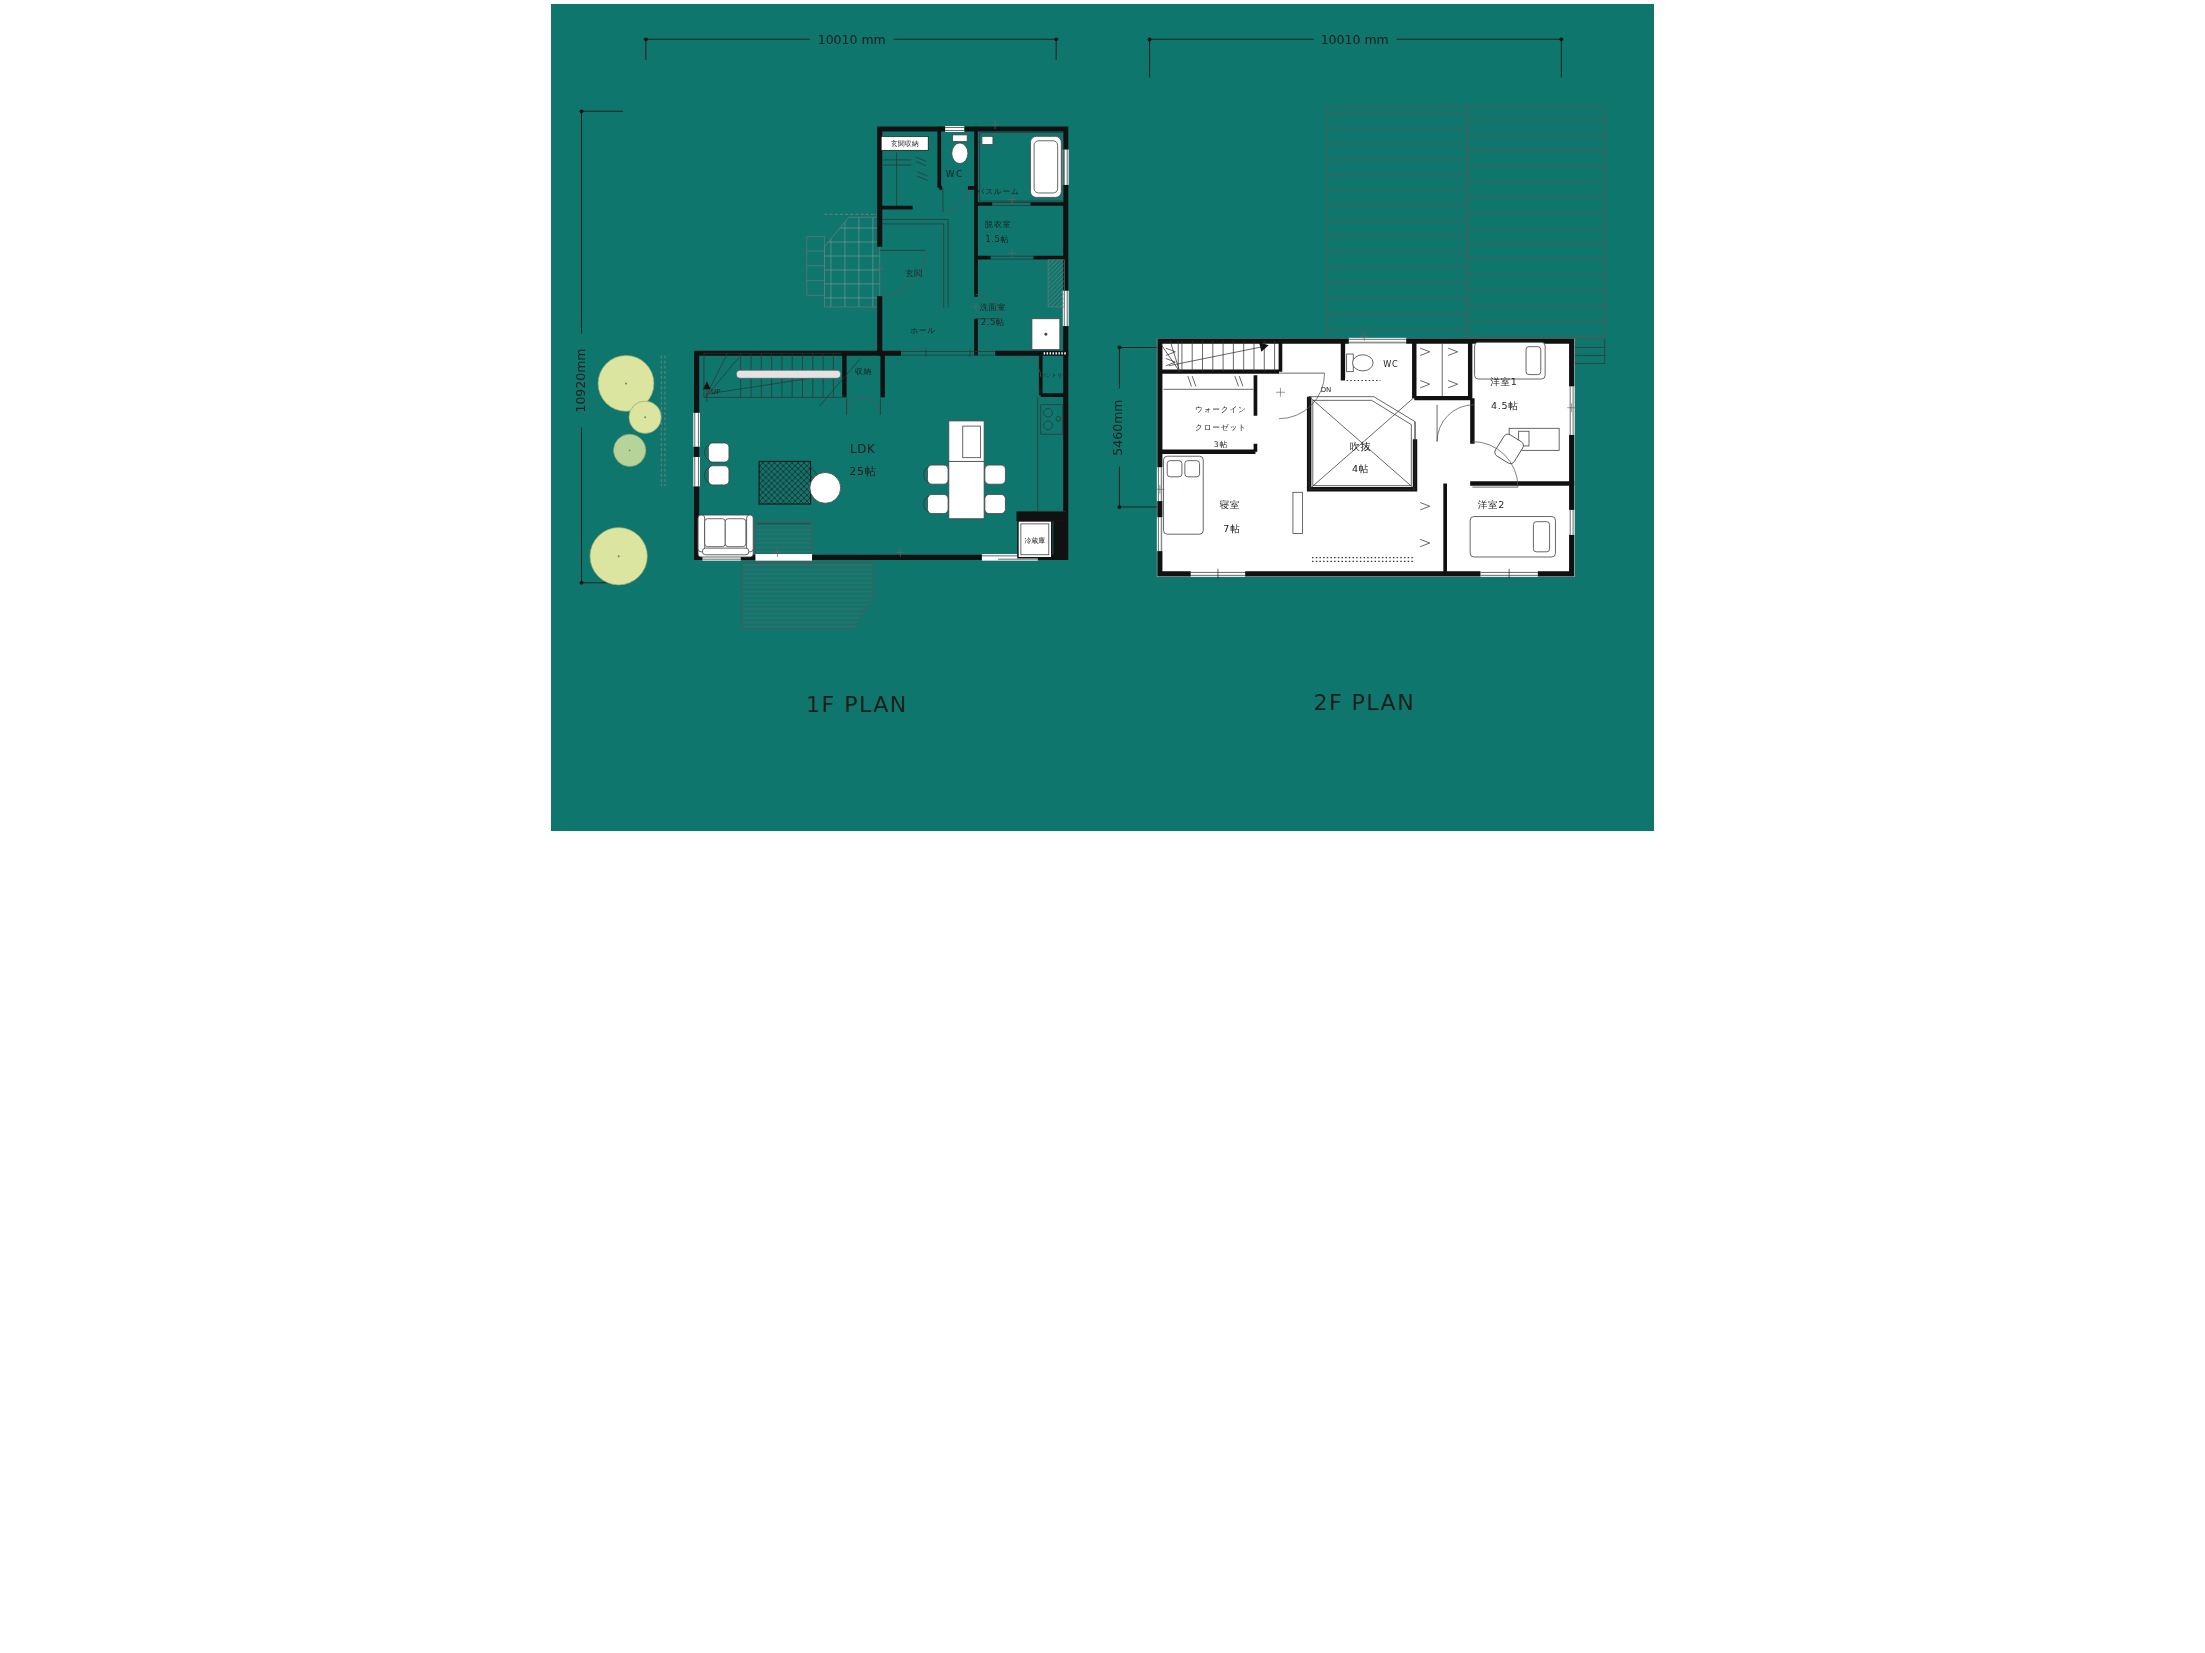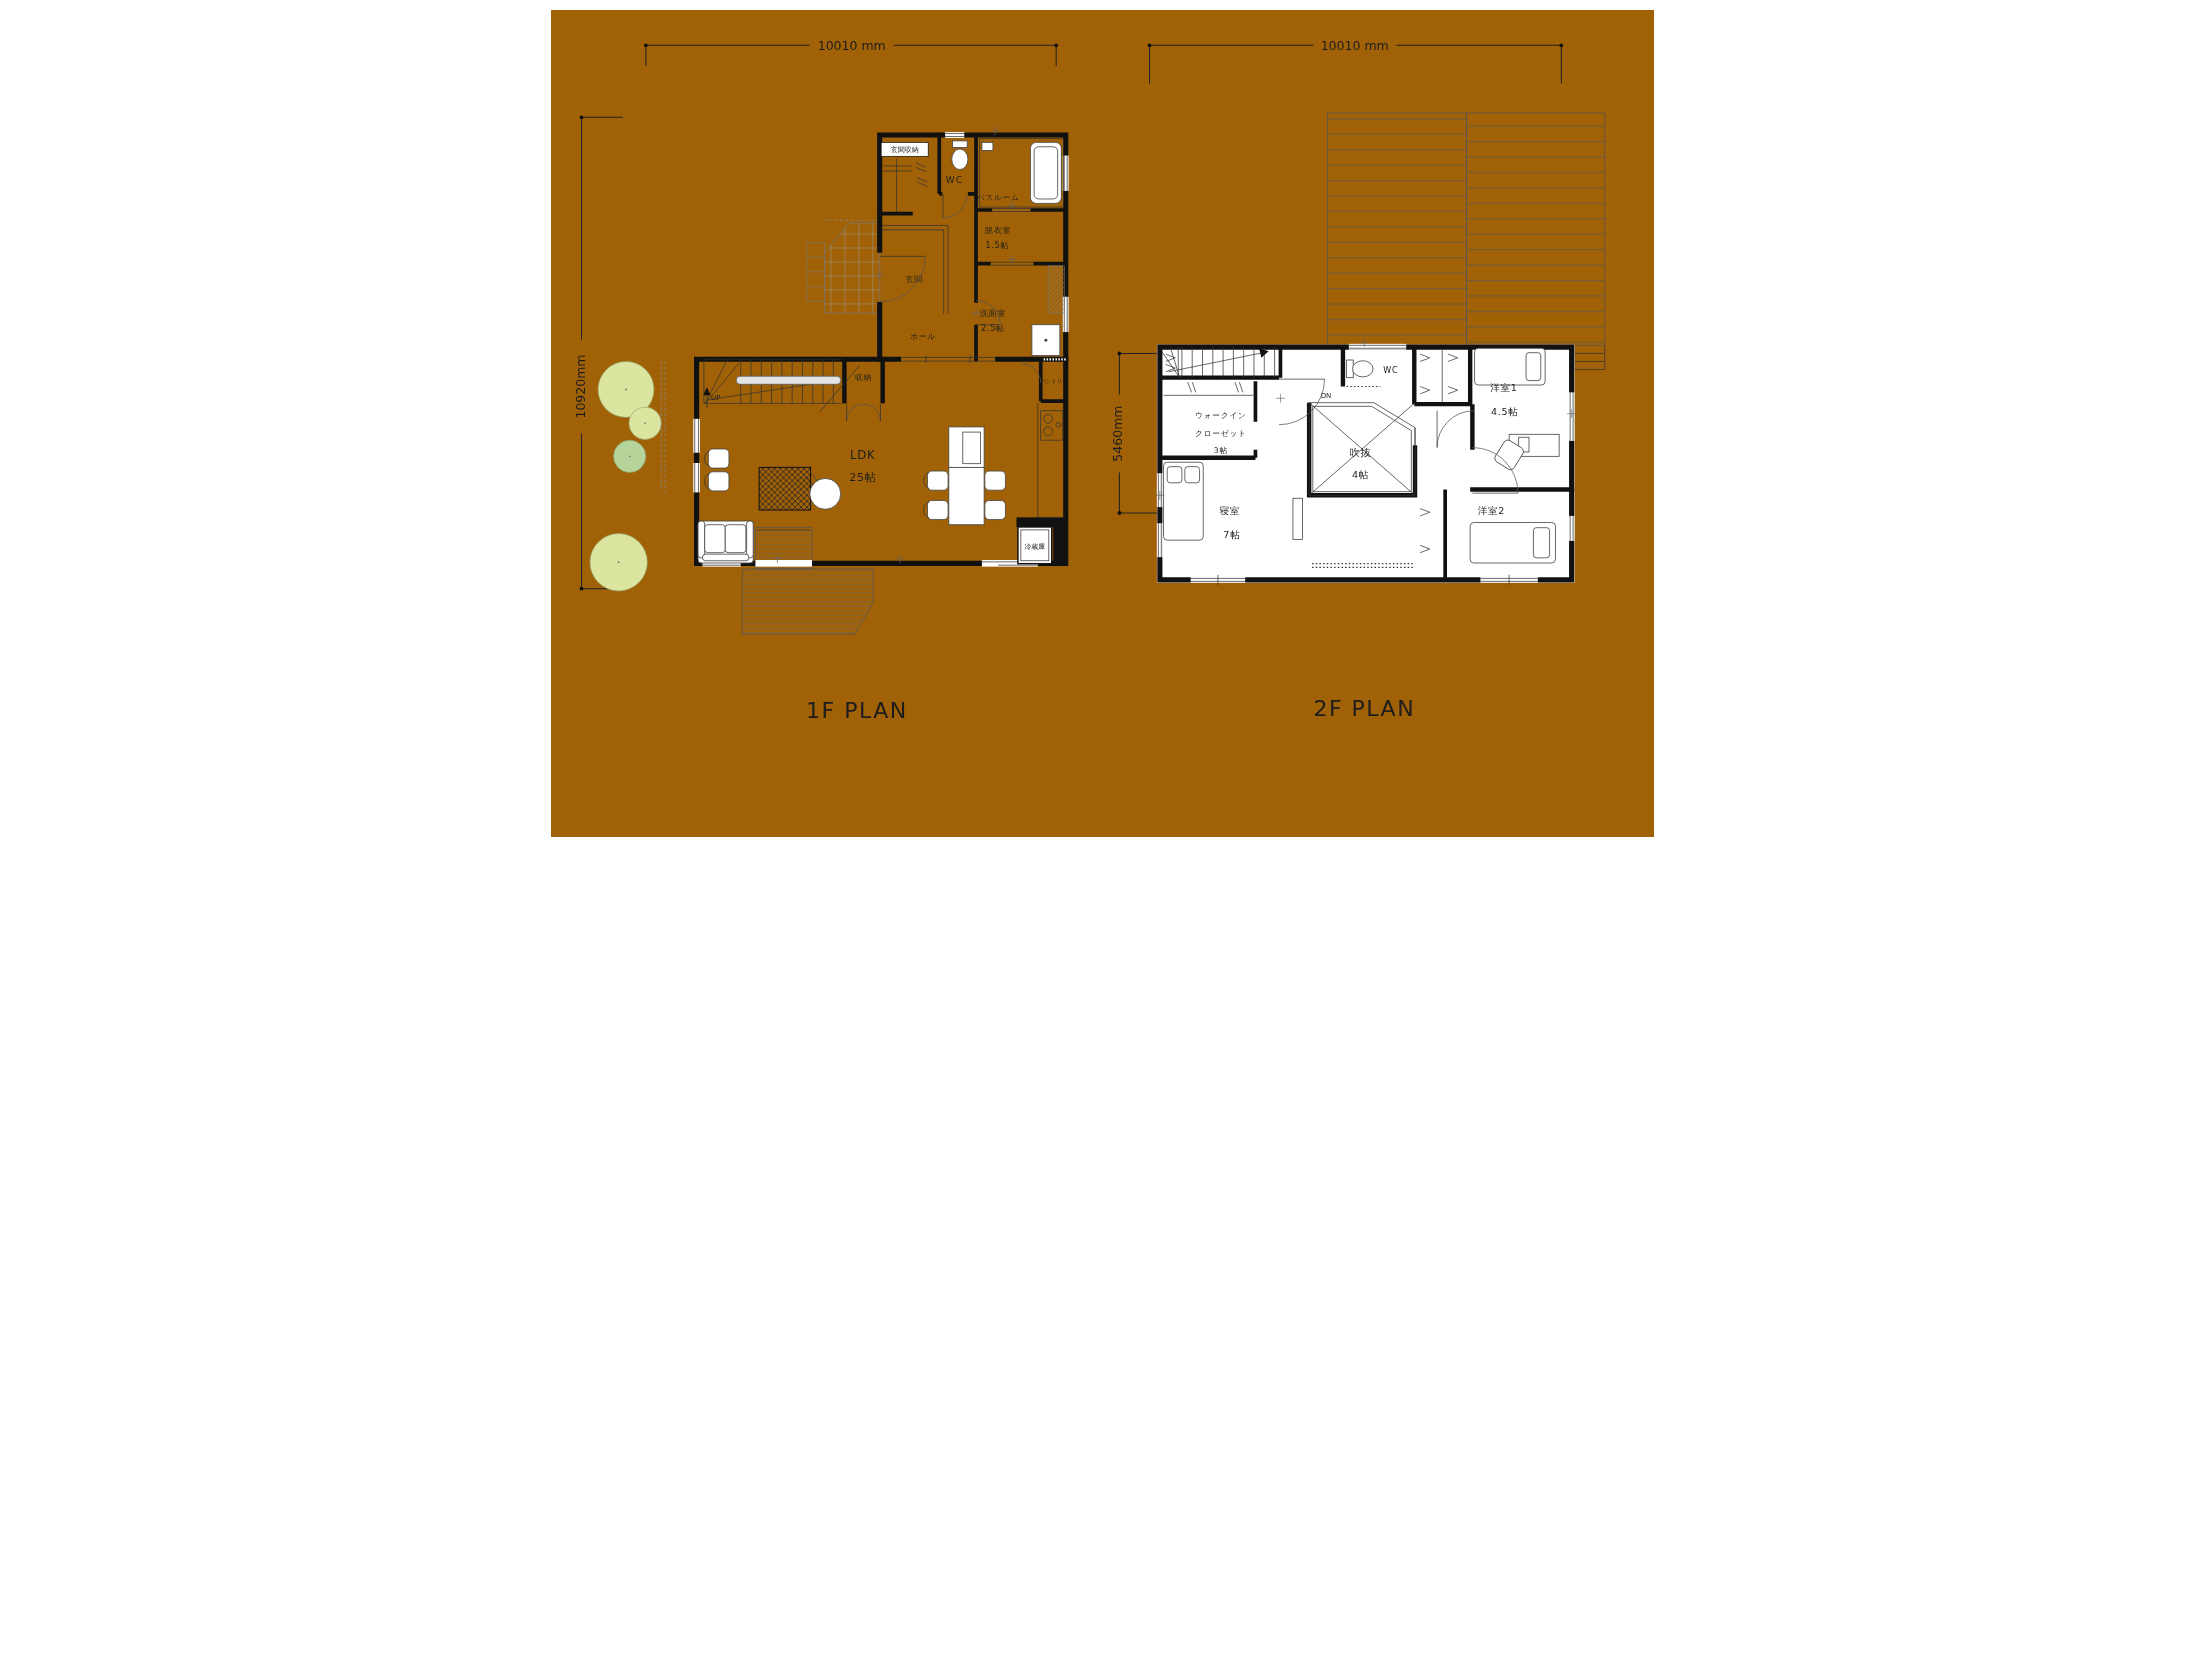--- a/index.html
+++ b/index.html
@@ -1,17 +1,17 @@
 <!DOCTYPE html>
 <html style="font-size:11.8px"><head>
 <meta charset="utf-8">
 <style>
   html,body{margin:0;padding:0;background:#ffffff;}
   body{font-family:"DejaVu Sans","Liberation Sans",sans-serif;}
-  .stage{width:100%;max-width:1103px;margin:10px auto;background:#a16207;}
+  .stage{width:100%;max-width:1103px;margin:4px auto;background:#0f766e;}
   svg{display:block;width:100%;height:auto;}
   
   .wall{stroke:#111;stroke-width:7;fill:none;}
   .wall6{stroke:#111;stroke-width:6;fill:none;}
   .wall5{stroke:#111;stroke-width:5;fill:none;}
   .thin{stroke:#333;stroke-width:1;fill:none;}
   .thin2{stroke:#777;stroke-width:0.8;fill:none;}
   .dim{stroke:#222;stroke-width:1.4;fill:none;}
   .white{fill:#fff;stroke:none;}
   .blk{fill:#111;stroke:none;}

